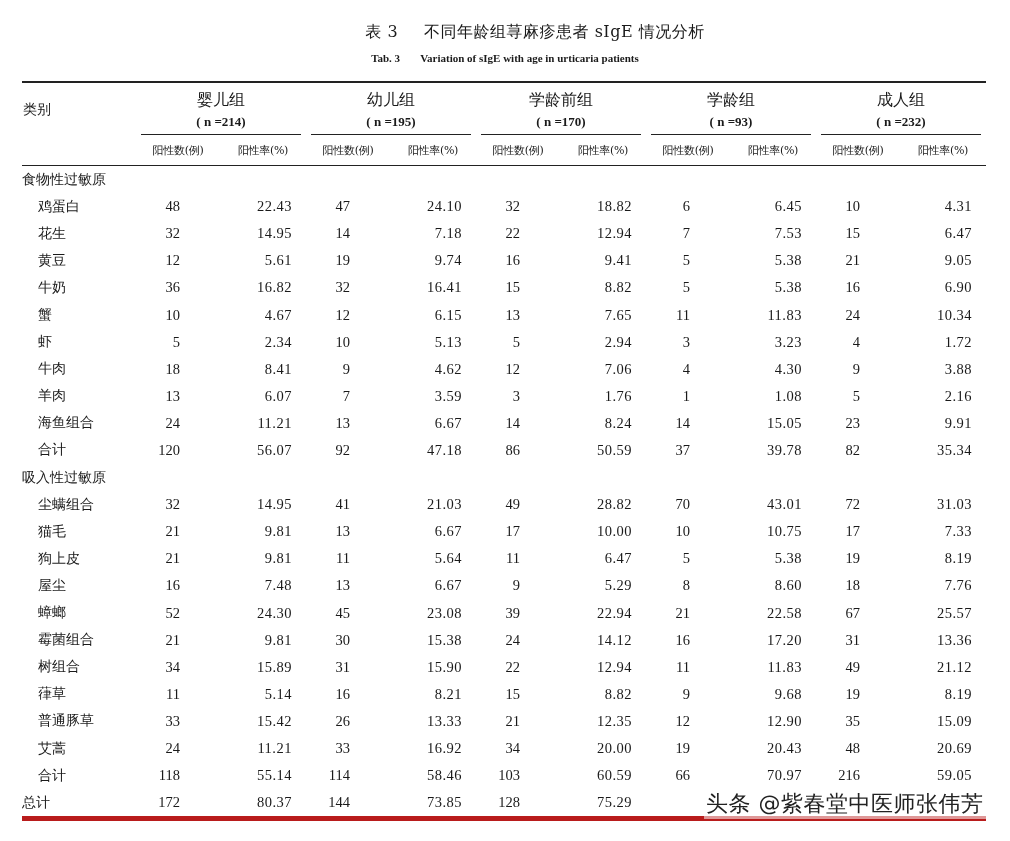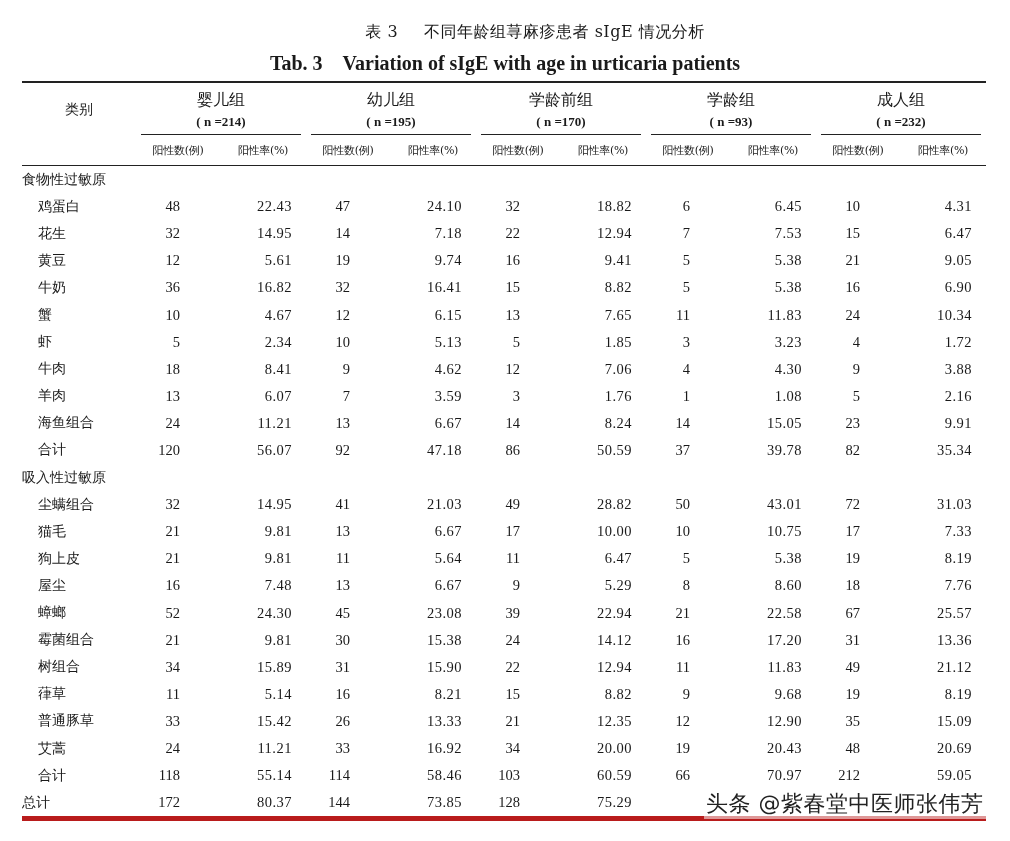--- a/index.html
+++ b/index.html
@@ -7,37 +7,37 @@
     width: 1010px; height: 841px; position: relative; overflow: hidden;
     font-family: "DejaVu Serif", "Liberation Serif", serif; color: #1a1a1a;
   }
   .title-cn {
     position: absolute; top: 22px; left: 0; width: 1010px; text-align: center;
     font-size: 16px; font-weight: normal; letter-spacing: 0.5px; margin-left: 30px;
   }
   .title-cn .tabno { margin-right: 26px; }
   .title-en {
     position: absolute; top: 52px; left: 0; width: 1010px; text-align: center;
-    font-family: "Liberation Serif", serif; font-size: 20px; font-weight: bold;
+    font-family: "Liberation Serif", serif; font-size: 11px; font-weight: bold;
   }
   .title-en .tabno { margin-right: 20px; }
 
   table.data {
     position: absolute; top: 81px; left: 22px; width: 963px;
     border-collapse: collapse; table-layout: fixed;
     font-size: 14px;
   }
   table.data col.c-label { width: 114px; }
   table.data col.c-count { width: 84px; }
   table.data col.c-rate { width: 86px; }
 
   thead tr.h1 th { border-top: 2px solid #222; }
   thead tr.h3 th { border-bottom: 1.5px solid #222; }
   th { font-weight: normal; }
-  th.label-head { text-align: center; vertical-align: middle; font-size: 14px; }
+  th.label-head { text-align: left; vertical-align: middle; font-size: 14px; }
   th.group-head { text-align: center; padding-top: 6px; height: 22px; font-size: 16px; }
   th.group-n {
     text-align: center; height: 22px; font-size: 13px;
     font-family: "Liberation Serif", serif;
   }
   th.group-n span.inner {
     display: block; margin: 0 4px; border-bottom: 1px solid #222; padding-bottom: 4px; font-weight: bold;
   }
   th.sub { font-size: 11px; height: 27px; text-align: center; white-space: nowrap; letter-spacing: -0.3px; }
 
@@ -200,21 +200,21 @@
         <td class="cnt">24</td>
         <td class="rate">10.34</td>
       </tr>
       <tr>
         <td class="lbl item">虾</td>
         <td class="cnt">5</td>
         <td class="rate">2.34</td>
         <td class="cnt">10</td>
         <td class="rate">5.13</td>
         <td class="cnt">5</td>
-        <td class="rate">1.85</td>
+        <td class="rate">2.94</td>
         <td class="cnt">3</td>
         <td class="rate">3.23</td>
         <td class="cnt">4</td>
         <td class="rate">1.72</td>
       </tr>
       <tr>
         <td class="lbl item">牛肉</td>
         <td class="cnt">18</td>
         <td class="rate">8.41</td>
         <td class="cnt">9</td>
@@ -279,21 +279,21 @@
         <td class="rate"></td>
       </tr>
       <tr>
         <td class="lbl item">尘螨组合</td>
         <td class="cnt">32</td>
         <td class="rate">14.95</td>
         <td class="cnt">41</td>
         <td class="rate">21.03</td>
         <td class="cnt">49</td>
         <td class="rate">28.82</td>
-        <td class="cnt">50</td>
+        <td class="cnt">70</td>
         <td class="rate">43.01</td>
         <td class="cnt">72</td>
         <td class="rate">31.03</td>
       </tr>
       <tr>
         <td class="lbl item">猫毛</td>
         <td class="cnt">21</td>
         <td class="rate">9.81</td>
         <td class="cnt">13</td>
         <td class="rate">6.67</td>
@@ -411,21 +411,21 @@
       <tr>
         <td class="lbl item">合计</td>
         <td class="cnt">118</td>
         <td class="rate">55.14</td>
         <td class="cnt">114</td>
         <td class="rate">58.46</td>
         <td class="cnt">103</td>
         <td class="rate">60.59</td>
         <td class="cnt">66</td>
         <td class="rate">70.97</td>
-        <td class="cnt">212</td>
+        <td class="cnt">216</td>
         <td class="rate">59.05</td>
       </tr>
       <tr>
         <td class="lbl section">总计</td>
         <td class="cnt">172</td>
         <td class="rate">80.37</td>
         <td class="cnt">144</td>
         <td class="rate">73.85</td>
         <td class="cnt">128</td>
         <td class="rate">75.29</td>

